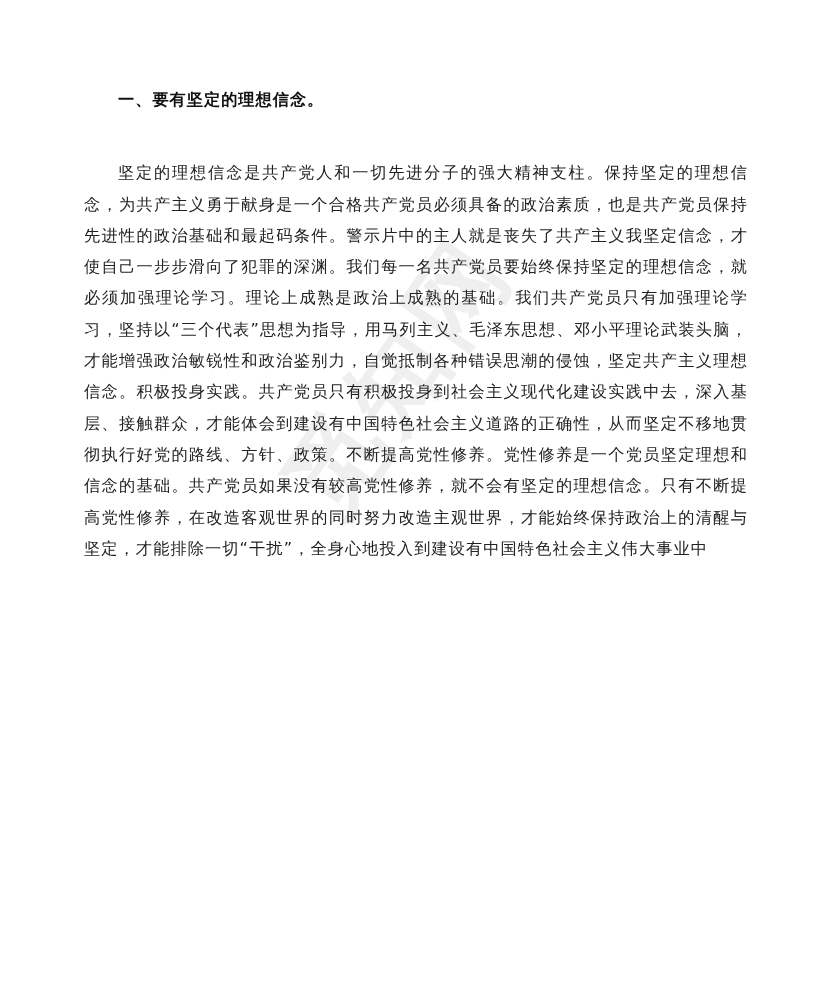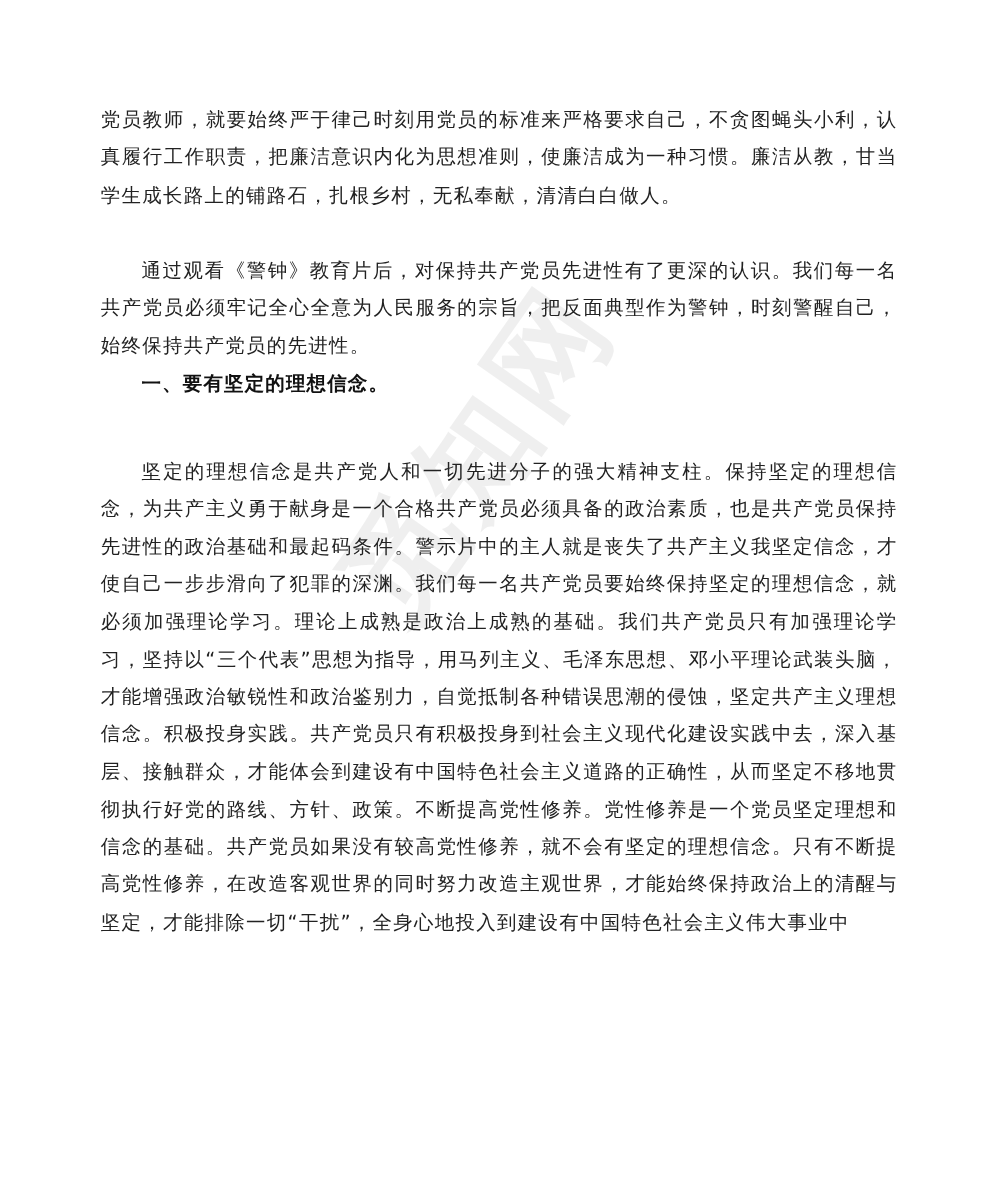--- a/index.html
+++ b/index.html
@@ -67,23 +67,21 @@
     }
   </style>
 </head>
 <body>
 
 <div class="page">
 
   <div class="watermark">觅知网</div>
 
   <div class="content">
-    <p class="para">党员教师，就要始终严于律己时刻用党员的标准来严格要求自己，不贪图蝇头小利，认真履行工作职责，把廉洁意识内化为思想准则，使廉洁成为一种习惯。廉洁从教，甘当学生成长路上的铺路石，扎根乡村，无私奉献，清清白白做人。</p>
 
 
-    <p class="para indent gap-2">通过观看《警钟》教育片后，对保持共产党员先进性有了更深的认识。我们每一名共产党员必须牢记全心全意为人民服务的宗旨，把反面典型作为警钟，时刻警醒自己，始终保持共产党员的先进性。</p>
 
     <h2 class="heading gap-3">一、要有坚定的理想信念。</h2>
 
     <p class="para indent gap-4">坚定的理想信念是共产党人和一切先进分子的强大精神支柱。保持坚定的理想信念，为共产主义勇于献身是一个合格共产党员必须具备的政治素质，也是共产党员保持先进性的政治基础和最起码条件。警示片中的主人就是丧失了共产主义我坚定信念，才使自己一步步滑向了犯罪的深渊。我们每一名共产党员要始终保持坚定的理想信念，就必须加强理论学习。理论上成熟是政治上成熟的基础。我们共产党员只有加强理论学习，坚持以“三个代表”思想为指导，用马列主义、毛泽东思想、邓小平理论武装头脑，才能增强政治敏锐性和政治鉴别力，自觉抵制各种错误思潮的侵蚀，坚定共产主义理想信念。积极投身实践。共产党员只有积极投身到社会主义现代化建设实践中去，深入基层、接触群众，才能体会到建设有中国特色社会主义道路的正确性，从而坚定不移地贯彻执行好党的路线、方针、政策。不断提高党性修养。党性修养是一个党员坚定理想和信念的基础。共产党员如果没有较高党性修养，就不会有坚定的理想信念。只有不断提高党性修养，在改造客观世界的同时努力改造主观世界，才能始终保持政治上的清醒与坚定，才能排除一切“干扰”，全身心地投入到建设有中国特色社会主义伟大事业中</p>
   </div>
 
 </div>
 
 </body></html>

